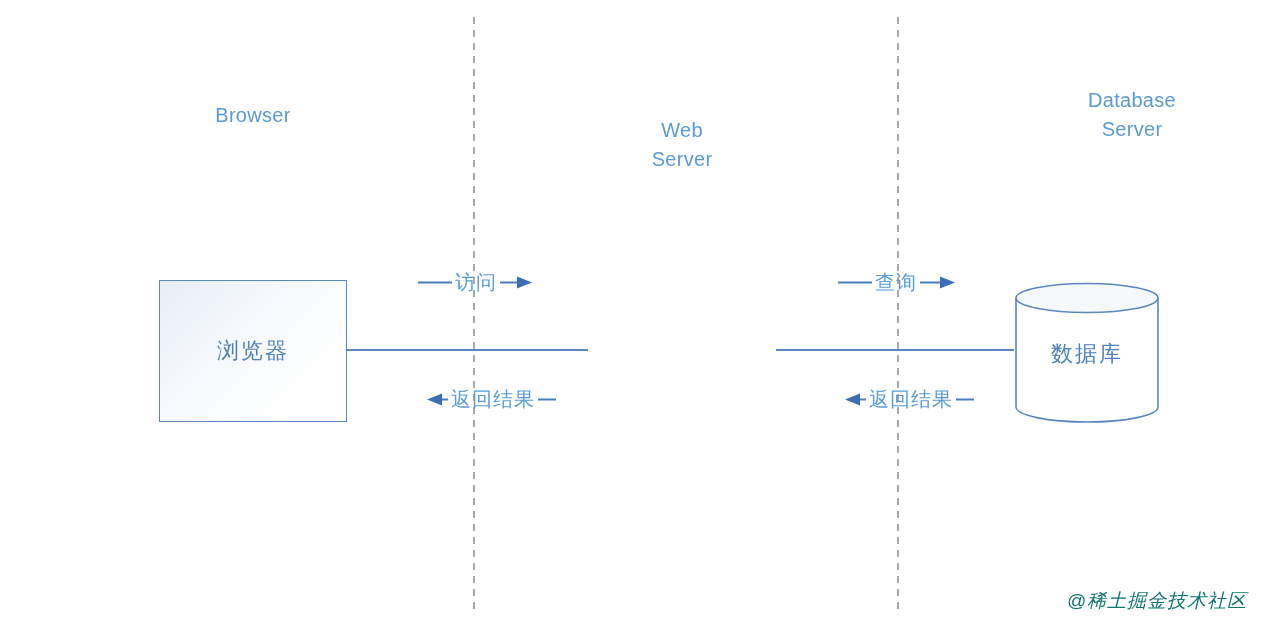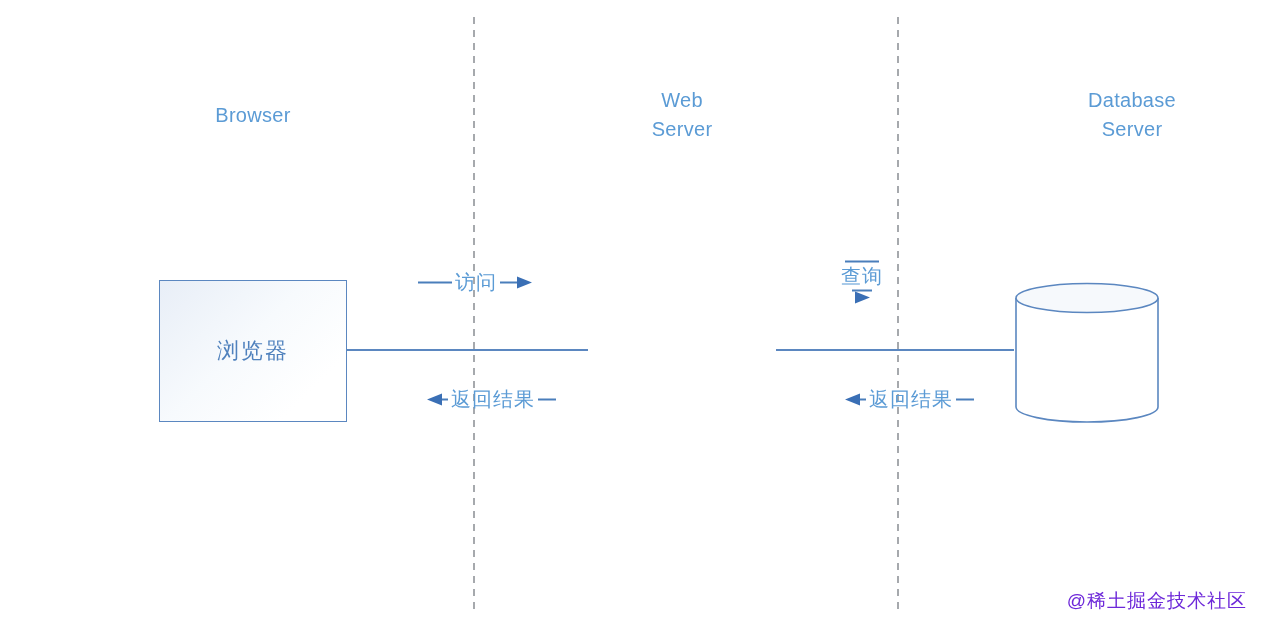--- a/index.html
+++ b/index.html
@@ -24,21 +24,21 @@
     display: flex;
     align-items: center;
     justify-content: center;
     text-align: center;
     line-height: 29px;
     font-size: 20px;
     color: #5b9bd5;
     letter-spacing: 0.3px;
   }
   .lane-header.browser   { left: 158px; width: 190px; }
-  .lane-header.webserver { left: 632px; width: 100px; }
+  .lane-header.webserver { left: 632px; width: 100px; margin-top: 30px; }
   .lane-header.dbserver  { left: 1038px; width: 100px; margin-left: 44px; }
 
   
   .lane-divider {
     position: absolute;
     top: 17px;
     width: 2px;
     height: 595px;
     background: repeating-linear-gradient(180deg, #a6a9ad 0px, #a6a9ad 7px, transparent 7px, transparent 13px);
   }
@@ -111,32 +111,33 @@
     border-bottom: 6px solid transparent;
     border-left: 15px solid #3a6fb5;
   }
   .arrowhead-left {
     width: 0; height: 0;
     border-top: 6px solid transparent;
     border-bottom: 6px solid transparent;
     border-right: 15px solid #3a6fb5;
   }
   .flow.access      { left: 418px; top: 282px; }
-  .flow.query       { left: 838px; top: 282px; flex-direction: column; }
+  .flow.query       { left: 838px; top: 282px; }
   .flow.return-left { left: 427px; top: 399px; }
   .flow.return-right{ left: 845px; top: 399px; }
 
   
   .watermark {
     position: absolute;
     top: 588px;
     right: 15px;
     font-size: 19px;
-    color: #6d28d9;
+    color: #0f766e;
     letter-spacing: 1px;
+    font-style: italic;
   }
 </style>
 </head>
 <body>
 
 <div class="canvas">
 
   <div class="lane-header browser">Browser</div>
   <div class="lane-header webserver">Web Server</div>
   <div class="lane-header dbserver">Database Server</div>
@@ -151,20 +152,21 @@
   <div class="connector c1"></div>
 
 
   <div class="connector c2"></div>
 
   <div class="cylinder">
     <svg width="146" height="144" viewBox="0 0 146 144">
       <path d="M 2,17 L 2,126 A 71,15 0 0 0 144,126 L 144,17" fill="#ffffff" stroke="#5b87c0" stroke-width="1.6"></path>
       <ellipse cx="73" cy="17" rx="71" ry="14.5" fill="#f6f9fc" stroke="#5b87c0" stroke-width="1.6"></ellipse>
     </svg>
+    <span class="node-label">数据库</span>
   </div>
 
   <div class="flow access">
     <div class="seg" style="width:34px"></div>
     <span class="flow-label">访问</span>
     <div class="seg" style="width:17px"></div>
     <div class="arrowhead-right"></div>
   </div>
 
   <div class="flow return-left">

